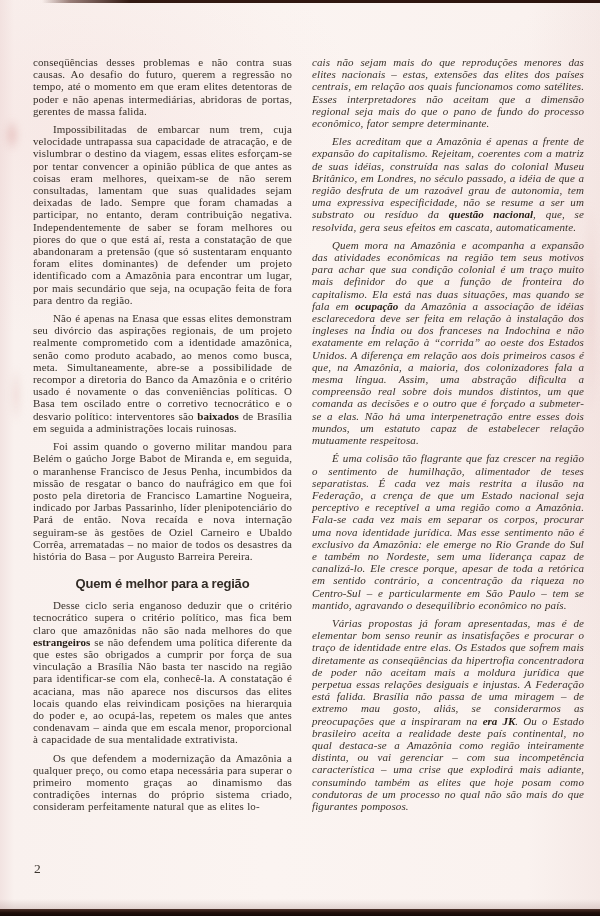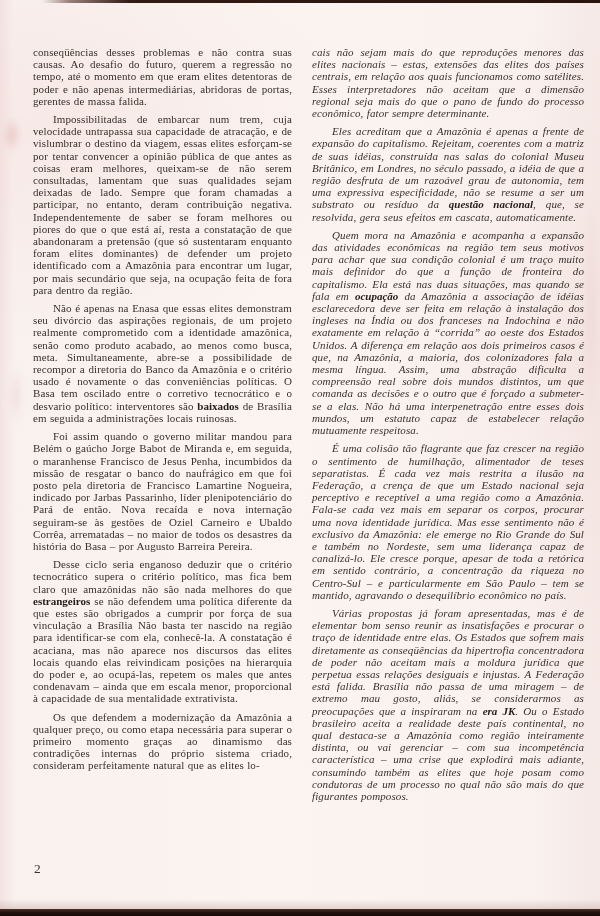--- a/index.html
+++ b/index.html
@@ -35,21 +35,21 @@
   }
   .smudge { position: absolute; pointer-events: none; filter: blur(3px); }
   .smudge-1 { left: 4px; top: 118px; width: 16px; height: 34px;
     background: radial-gradient(closest-side, rgba(214,150,148,0.45), rgba(214,150,148,0)); }
   .smudge-2 { left: 10px; top: 365px; width: 12px; height: 60px;
     background: radial-gradient(closest-side, rgba(222,178,174,0.35), rgba(222,178,174,0)); }
   .smudge-3 { right: 2px; top: 200px; width: 14px; height: 220px;
     background: radial-gradient(closest-side, rgba(226,186,182,0.30), rgba(226,186,182,0)); }
 
   .columns {
-    position: absolute; left: 33px; top: 46px; width: 551px;
+    position: absolute; left: 33px; top: 56px; width: 551px;
     display: flex; gap: 20px;
   }
   .col { color: var(--ink, #38312a); }
   .col-left  { width: 259px; }
   .col-right { width: 272px; font-style: italic; }
 
   .para {
     margin: 0 0 6px 0;
     font-size: 11px;
     line-height: 12.2px;
@@ -87,20 +87,21 @@
   <div class="smudge smudge-1"></div>
   <div class="smudge smudge-2"></div>
   <div class="smudge smudge-3"></div>
 
   <div class="columns">
     <div class="col col-left">
         <p class="para cont"><span>conseqüências desses problemas e não contra suas causas. Ao desafio do futuro, querem a regressão no tempo, até o momento em que eram elites detentoras de poder e não apenas intermediárias, abridoras de portas, gerentes de massa falida.</span></p>
         <p class="para"><span>Impossibilitadas de embarcar num trem, cuja velocidade untrapassa sua capacidade de atracação, e de vislumbrar o destino da viagem, essas elites esforçam-se por tentar convencer a opinião pública de que antes as coisas eram melhores, queixam-se de não serem consultadas, lamentam que suas qualidades sejam deixadas de lado. Sempre que foram chamadas a participar, no entanto, deram contribuição negativa. Independentemente de saber se foram melhores ou piores do que o que está aí, resta a constatação de que abandonaram a pretensão (que só sustentaram enquanto foram elites dominantes) de defender um projeto identificado com a Amazônia para encontrar um lugar, por mais secundário que seja, na ocupação feita de fora para dentro da região.</span></p>
         <p class="para"><span>Não é apenas na Enasa que essas elites demonstram seu divórcio das aspirações regionais, de um projeto realmente comprometido com a identidade amazônica, senão como produto acabado, ao menos como busca, meta. Simultaneamente, abre-se a possibilidade de recompor a diretoria do Banco da Amazônia e o critério usado é novamente o das conveniências políticas. O Basa tem oscilado entre o corretivo tecnocrático e o desvario político: interventores são </span><b>baixados</b><span> de Brasília em seguida a administrações locais ruinosas.</span></p>
         <p class="para"><span>Foi assim quando o governo militar mandou para Belém o gaúcho Jorge Babot de Miranda e, em seguida, o maranhense Francisco de Jesus Penha, incumbidos da missão de resgatar o banco do naufrágico em que foi posto pela diretoria de Francisco Lamartine Nogueira, indicado por Jarbas Passarinho, líder plenipotenciário do Pará de então. Nova recaída e nova internação seguiram-se às gestões de Oziel Carneiro e Ubaldo Corrêa, arrematadas – no maior de todos os desastres da história do Basa – por Augusto Barreira Pereira.</span></p>
+        <h2 class="col-heading">Quem é melhor para a região</h2>
         <p class="para"><span>Desse ciclo seria enganoso deduzir que o critério tecnocrático supera o critério político, mas fica bem claro que amazônidas não são nada melhores do que </span><b>estrangeiros</b><span> se não defendem uma política diferente da que estes são obrigados a cumprir por força de sua vinculação a Brasília Não basta ter nascido na região para identificar-se com ela, conhecê-la. A constatação é acaciana, mas não aparece nos discursos das elites locais quando elas reivindicam posições na hierarquia do poder e, ao ocupá-las, repetem os males que antes condenavam – ainda que em escala menor, proporcional à capacidade de sua mentalidade extrativista.</span></p>
         <p class="para"><span>Os que defendem a modernização da Amazônia a qualquer preço, ou como etapa necessária para superar o primeiro momento graças ao dinamismo das contradições internas do próprio sistema criado, consideram perfeitamente natural que as elites lo-</span></p>
       </div>
     <div class="col col-right">
         <p class="para cont"><span>cais não sejam mais do que reproduções menores das elites nacionais – estas, extensões das elites dos países centrais, em relação aos quais funcionamos como satélites. Esses interpretadores não aceitam que a dimensão regional seja mais do que o pano de fundo do processo econômico, fator sempre determinante.</span></p>
         <p class="para"><span>Eles acreditam que a Amazônia é apenas a frente de expansão do capitalismo. Rejeitam, coerentes com a matriz de suas idéias, construída nas salas do colonial Museu Britânico, em Londres, no século passado, a idéia de que a região desfruta de um razoável grau de autonomia, tem uma expressiva especificidade, não se resume a ser um substrato ou resíduo da </span><b>questão nacional</b><span>, que, se resolvida, gera seus efeitos em cascata, automaticamente.</span></p>
         <p class="para"><span>Quem mora na Amazônia e acompanha a expansão das atividades econômicas na região tem seus motivos para achar que sua condição colonial é um traço muito mais definidor do que a função de fronteira do capitalismo. Ela está nas duas situações, mas quando se fala em </span><b>ocupação</b><span> da Amazônia a associação de idéias esclarecedora deve ser feita em relação à instalação dos ingleses na Índia ou dos franceses na Indochina e não exatamente em relação à “corrida” ao oeste dos Estados Unidos. A diferença em relação aos dois primeiros casos é que, na Amazônia, a maioria, dos colonizadores fala a mesma língua. Assim, uma abstração dificulta a compreensão real sobre dois mundos distintos, um que comanda as decisões e o outro que é forçado a submeter-se a elas. Não há uma interpenetração entre esses dois mundos, um estatuto capaz de estabelecer relação mutuamente respeitosa.</span></p>
         <p class="para"><span>É uma colisão tão flagrante que faz crescer na região o sentimento de humilhação, alimentador de teses separatistas. É cada vez mais restrita a ilusão na Federação, a crença de que um Estado nacional seja perceptivo e receptível a uma região como a Amazônia. Fala-se cada vez mais em separar os corpos, procurar uma nova identidade jurídica. Mas esse sentimento não é exclusivo da Amazônia: ele emerge no Rio Grande do Sul e também no Nordeste, sem uma liderança capaz de canalizá-lo. Ele cresce porque, apesar de toda a retórica em sentido contrário, a concentração da riqueza no Centro-Sul – e particularmente em São Paulo – tem se mantido, agravando o desequilíbrio econômico no país.</span></p>
         <p class="para"><span>Várias propostas já foram apresentadas, mas é de elementar bom senso reunir as insatisfações e procurar o traço de identidade entre elas. Os Estados que sofrem mais diretamente as conseqüências da hipertrofia concentradora de poder não aceitam mais a moldura jurídica que perpetua essas relações desiguais e injustas. A Federação está falida. Brasília não passa de uma miragem – de extremo mau gosto, aliás, se considerarmos as preocupações que a inspiraram na </span><b>era JK</b><span>. Ou o Estado brasileiro aceita a realidade deste país continental, no qual destaca-se a Amazônia como região inteiramente distinta, ou vai gerenciar – com sua incompetência característica – uma crise que explodirá mais adiante, consumindo também as elites que hoje posam como condutoras de um processo no qual não são mais do que figurantes pomposos.</span></p>
       </div>

